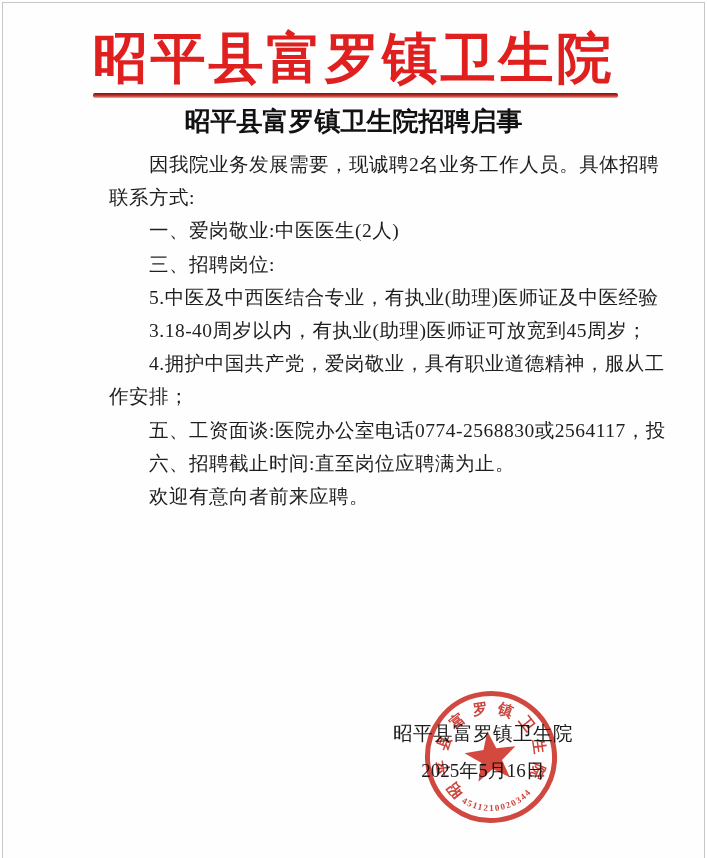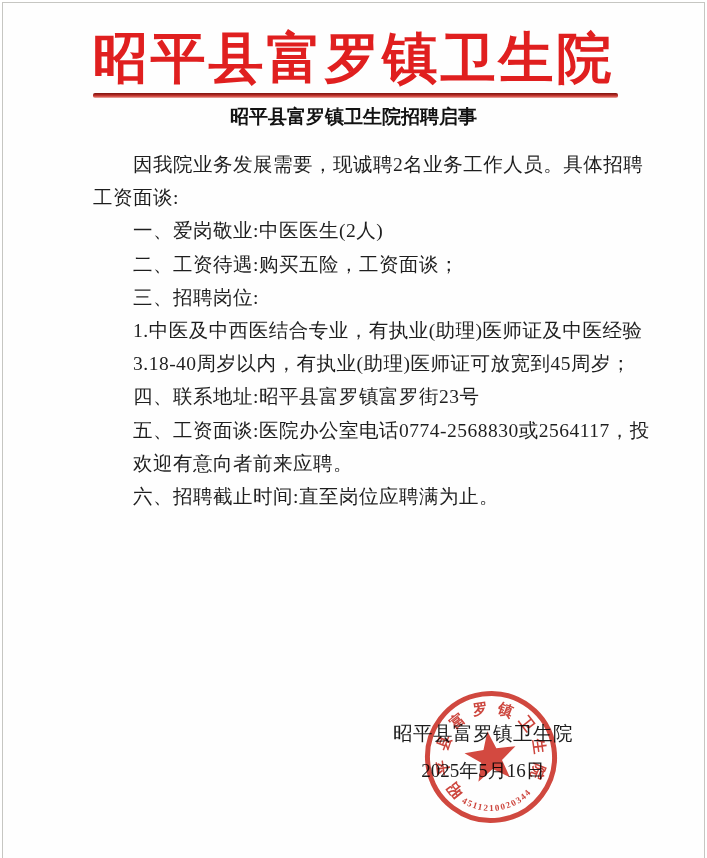--- a/index.html
+++ b/index.html
@@ -25,29 +25,29 @@
     font-family: "Liberation Serif", "DejaVu Serif", serif;
   }
   .title-underline {
     position: absolute; top: 93px; left: 93px; width: 525px; height: 5px;
     background: linear-gradient(to bottom, #7e1410 0%, #a82520 35%, #d0453c 65%, #f0b5b0 100%);
     border-radius: 2px;
   }
   .notice-title {
     position: absolute; top: 104px; left: 0; right: 0;
     text-align: center;
-    font-size: 19px; font-weight: bold; color: #121212;
+    font-size: 26px; font-weight: bold; color: #121212;
     white-space: nowrap;
   }
   .doc-body {
     position: absolute; top: 148px; left: 93px; width: 560px;
     font-size: 19.5px; line-height: 33.2px;
     letter-spacing: 0.5px; color: #1e1e1e;
   }
-  .doc-body .line { white-space: nowrap; }
+  .doc-body .line { white-space: nowrap; margin-left: 16px; }
   .doc-body .line.indent { padding-left: 40px; }
 
   .signature-block {
     position: absolute; top: 720px; left: 373px; width: 220px;
     text-align: center; z-index: 2;
   }
   .signature-name { font-size: 19.5px; white-space: nowrap; letter-spacing: 0.5px; }
   .signature-date { font-size: 19px; margin-top: 11px; white-space: nowrap; }
 
   .stamp {
@@ -70,30 +70,30 @@
 <div class="doc">
 
   <div class="header-title">昭平县富罗镇卫生院</div>
 
   <div class="title-underline"></div>
 
   <div class="notice-title">昭平县富罗镇卫生院招聘启事</div>
 
   <div class="doc-body">
       <div class="line indent">因我院业务发展需要，现诚聘2名业务工作人员。具体招聘</div>
-      <div class="line">工资面谈:</div>
+      <div class="line">联系方式:</div>
       <div class="line indent">一、爱岗敬业:中医医生(2人)</div>
-      <div class="line indent">二、工资待遇:购买五险，工资面谈；</div>
       <div class="line indent">三、招聘岗位:</div>
-      <div class="line indent">1.中医及中西医结合专业，有执业(助理)医师证及中医经验</div>
+      <div class="line indent">5.中医及中西医结合专业，有执业(助理)医师证及中医经验</div>
       <div class="line indent">3.18-40周岁以内，有执业(助理)医师证可放宽到45周岁；</div>
-      <div class="line indent">四、联系地址:昭平县富罗镇富罗街23号</div>
+      <div class="line indent">4.拥护中国共产党，爱岗敬业，具有职业道德精神，服从工</div>
+      <div class="line">作安排；</div>
       <div class="line indent">五、工资面谈:医院办公室电话0774-2568830或2564117，投</div>
+      <div class="line indent">六、招聘截止时间:直至岗位应聘满为止。</div>
       <div class="line indent">欢迎有意向者前来应聘。</div>
-      <div class="line indent">六、招聘截止时间:直至岗位应聘满为止。</div>
     </div>
 
   <div class="signature-block">
     <div class="signature-name">昭平县富罗镇卫生院</div>
     <div class="signature-date">2025年5月16日</div>
   </div>
 
   <svg class="stamp" viewBox="0 0 160 160" xmlns="http://www.w3.org/2000/svg">
     <defs>
       <path id="ring-top" d="M 44,105.3 A 44,44 0 1 1 116,105.3" fill="none"></path>

